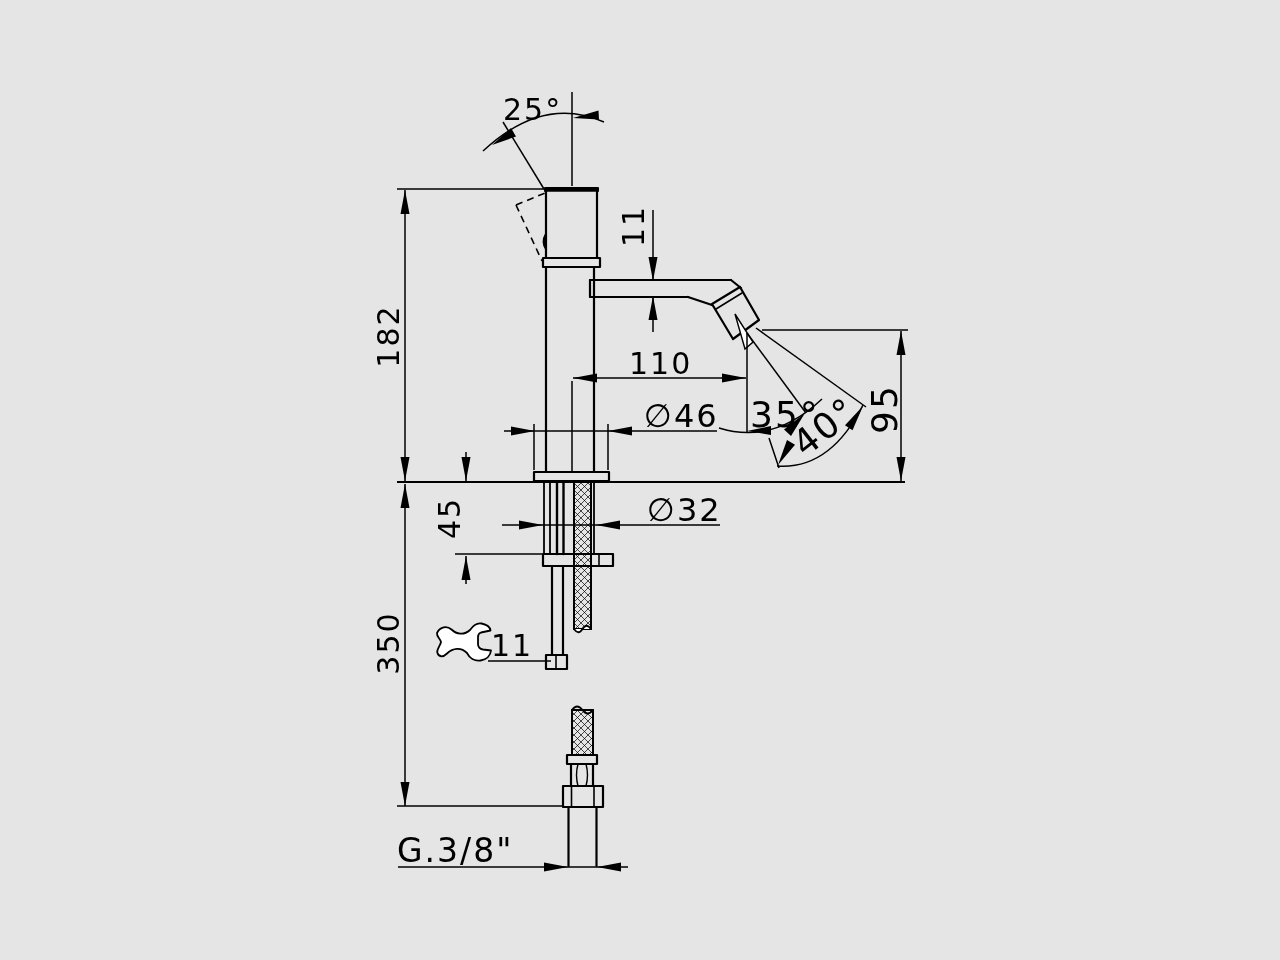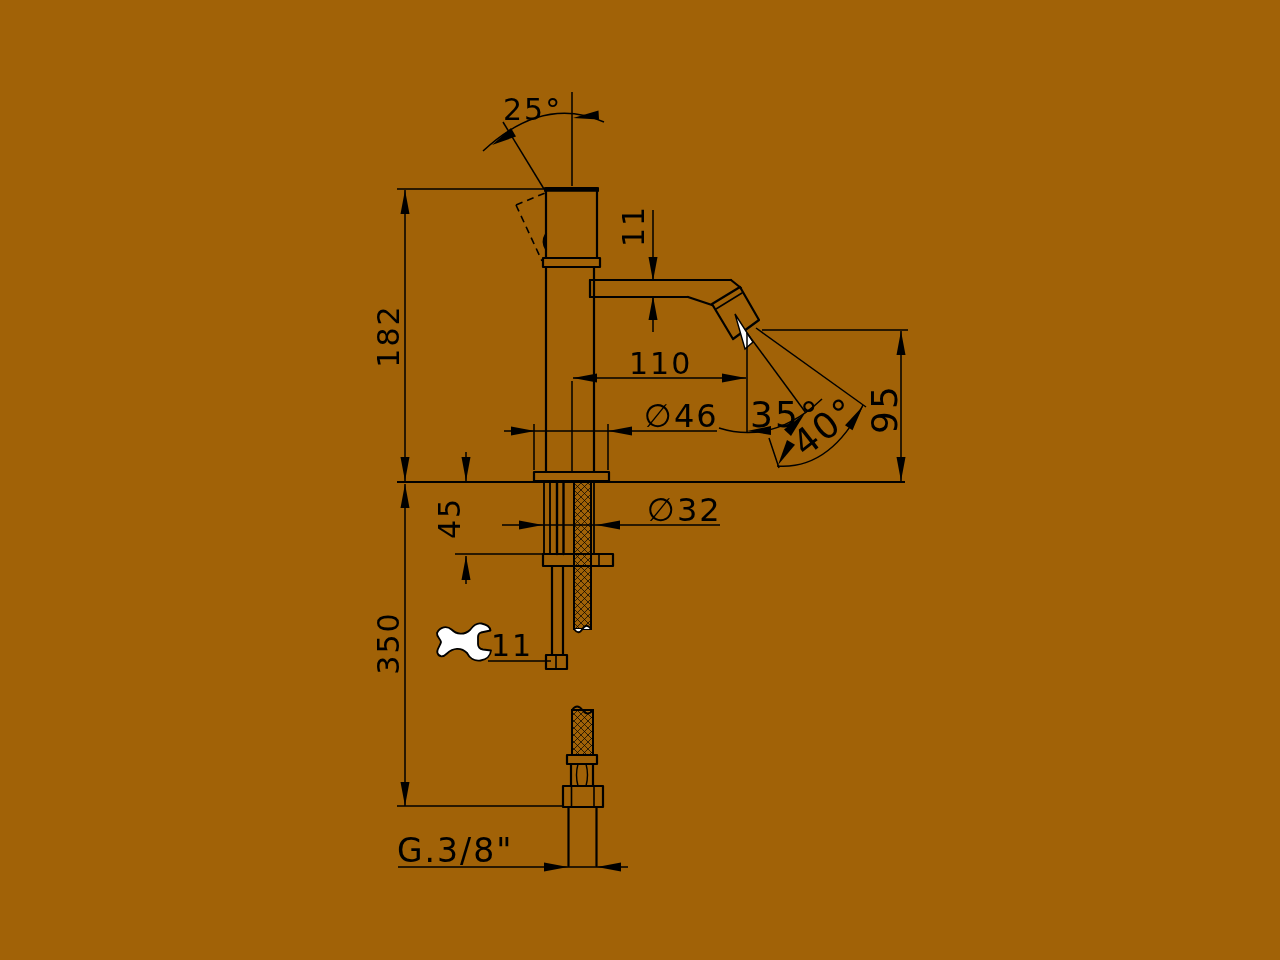--- a/index.html
+++ b/index.html
@@ -1,16 +1,16 @@
 <!DOCTYPE html>
 <html><head>
 <meta charset="utf-8">
 <style>
   html,body{margin:0;padding:0;background:#ffffff;}
-  .stage{position:relative;width:1280px;height:960px;background:#a16207;overflow:hidden;
+  .stage{position:relative;width:1280px;height:960px;background:#e5e5e5;overflow:hidden;
          font-family:"DejaVu Sans", "Liberation Sans", sans-serif;}
   svg{display:block;}
   text{fill:#000;font-family:"DejaVu Sans","Liberation Sans",sans-serif;letter-spacing:2px;}
   .t30{font-size:30px;}
   .t32{font-size:32px;}
   .t33{font-size:33px;}
   .t36{font-size:36px;}
   .outline{stroke:#000;stroke-width:2.2;fill:none;stroke-linecap:round;stroke-linejoin:round;}
   .bold{stroke:#000;stroke-width:4.6;fill:none;stroke-linecap:butt;}
   .dim{stroke:#000;stroke-width:1.5;fill:none;stroke-linecap:butt;}

